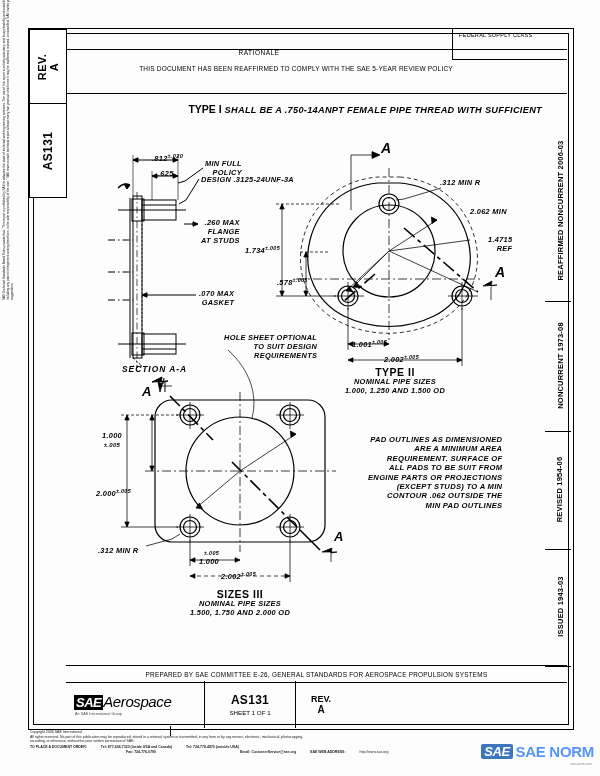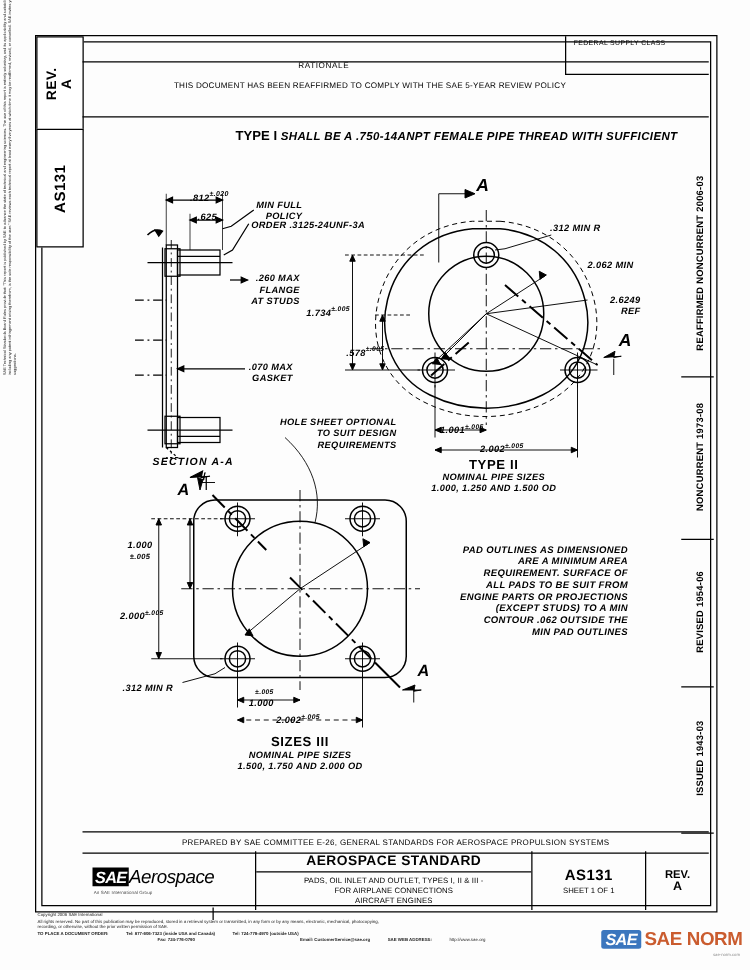--- a/index.html
+++ b/index.html
@@ -109,21 +109,21 @@
   .foot-row{display:flex;gap:14px;margin-top:1px;}
   .foot-c{white-space:nowrap;}
   .foot-tb{position:absolute;left:170px;top:726px;height:10px;
            border-left:1px solid #000;}
 
   
   .wm{position:absolute;right:6px;bottom:16px;display:flex;
       align-items:center;gap:3px;opacity:.85;}
   .wm .box{background:#1a5fb4;color:#fff;font-weight:bold;font-size:13px;
            font-style:italic;padding:0 3px;border-radius:2px;letter-spacing:-.5px;}
-  .wm .tx{color:#c2410c;font-weight:bold;font-size:15px;letter-spacing:-.3px;}
+  .wm .tx{color:#3b82f6;font-weight:bold;font-size:15px;letter-spacing:-.3px;}
   .wm .sub{position:absolute;right:2px;bottom:-6px;font-size:3.4px;color:#777;}
 
   svg{position:absolute;left:0;top:0;overflow:visible;}
   .ln{stroke:#000;fill:none;}
 </style>
 </head>
 <body>
 
 <div class="page">
 
@@ -224,21 +224,21 @@
   <div class="lbl eng" style="left:152px;top:152px">
     <span>.812</span><sup style="font-size:5.6px">±.020</sup>
   </div>
   <div class="lbl eng" style="left:158px;top:170px">
     <span>.625</span>
   </div>
   <div class="lbl eng" style="left:205px;top:160px">
     <span>MIN FULL</span><br>
     <span>POLICY</span>
   </div>
-  <div class="lbl eng" style="left:201px;top:176px">ORDER .3125-24UNF-3A</div>
+  <div class="lbl eng" style="left:201px;top:176px">DESIGN .3125-24UNF-3A</div>
   <div class="lbl eng" style="left:201px;top:219px">
     <span>.260 MAX</span><br>
     <span>FLANGE</span><br>
     <span>AT STUDS</span>
   </div>
   <div class="lbl eng" style="left:199px;top:290px">
     <span>.070 MAX</span><br>
     <span>GASKET</span>
   </div>
   <div class="lbl eng big" style="left:122px;top:365px;letter-spacing:1px">SECTION A-A</div>
@@ -324,21 +324,21 @@
       <path d="M389 251 L470 240"></path>
       <path d="M389 251 L478 292"></path>
 
       <path d="M441 188 L404 199 L396 200"></path>
     </g>
   </svg>
 
   <div class="lbl eng" style="left:440px;top:179px">.312 MIN R</div>
   <div class="lbl eng" style="left:470px;top:208px">2.062 MIN</div>
   <div class="lbl eng" style="left:488px;top:236px">
-    <span>2.6249</span><br>
+    <span>1.4715</span><br>
     <span>REF</span>
   </div>
   <div class="lbl eng" style="left:245px;top:244px">
     <span>1.734</span><sup style="font-size:5.4px">±.005</sup>
   </div>
   <div class="lbl eng" style="left:277px;top:276px">
     <span>.578</span><sup style="font-size:5.4px">±.005</sup>
   </div>
   <div class="lbl eng" style="left:352px;top:338px">
     <span>1.001</span><sup style="font-size:5.4px">±.005</sup>
@@ -459,28 +459,20 @@
     <span>PREPARED BY SAE COMMITTEE E-26, GENERAL STANDARDS FOR AEROSPACE PROPULSION SYSTEMS</span>
   </div>
 
   <div class="tb">
     <div class="tb-logo">
       <div class="sae-logo">
         <span class="k">SAE</span>
         <span class="a">Aerospace</span>
       </div>
       <div class="sae-tag">An SAE International Group</div>
-    </div>
-    <div class="tb-mid">
-      <div class="as-head">AEROSPACE STANDARD</div>
-      <div class="as-sub">
-        <div>PADS, OIL INLET AND OUTLET, TYPES I, II &amp; III -</div>
-        <div>FOR AIRPLANE CONNECTIONS</div>
-        <div>AIRCRAFT ENGINES</div>
-      </div>
     </div>
     <div class="tb-as">
       <div class="as-num">AS131</div>
       <div class="as-sheet">SHEET 1 OF 1</div>
     </div>
     <div class="tb-rev">
       <div class="rev-t">REV.</div>
       <div class="rev-v">A</div>
     </div>
   </div>

